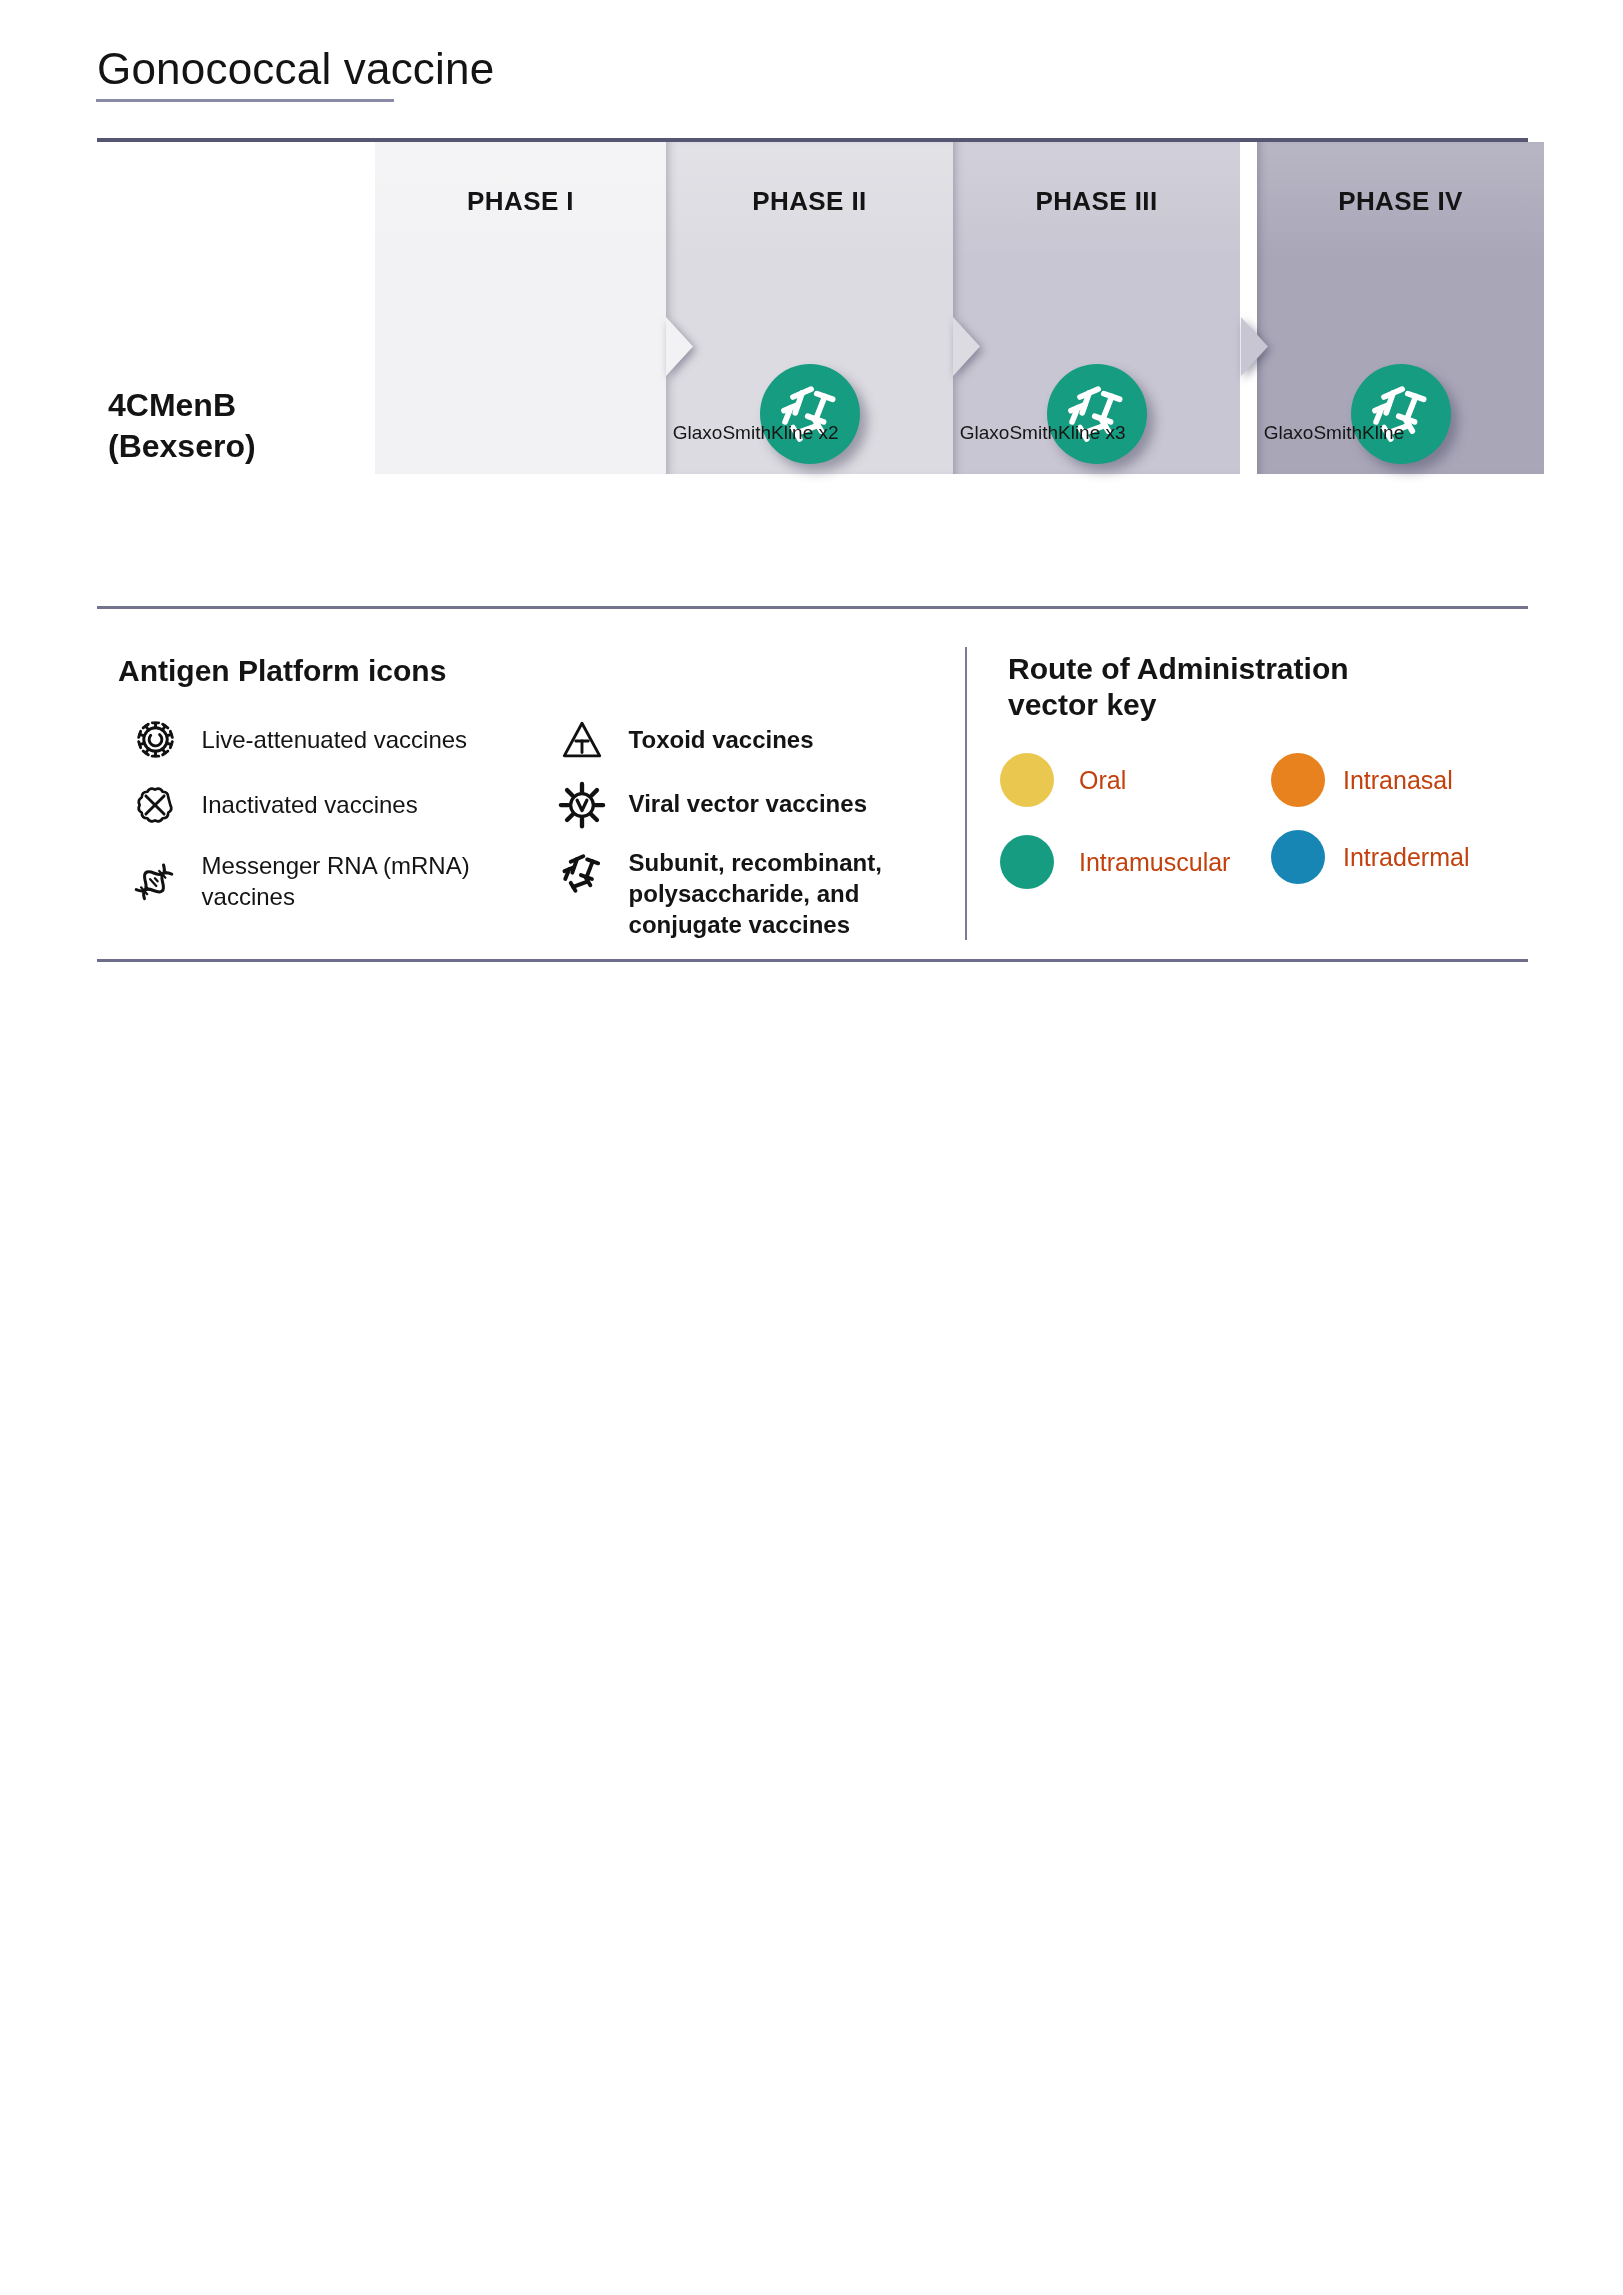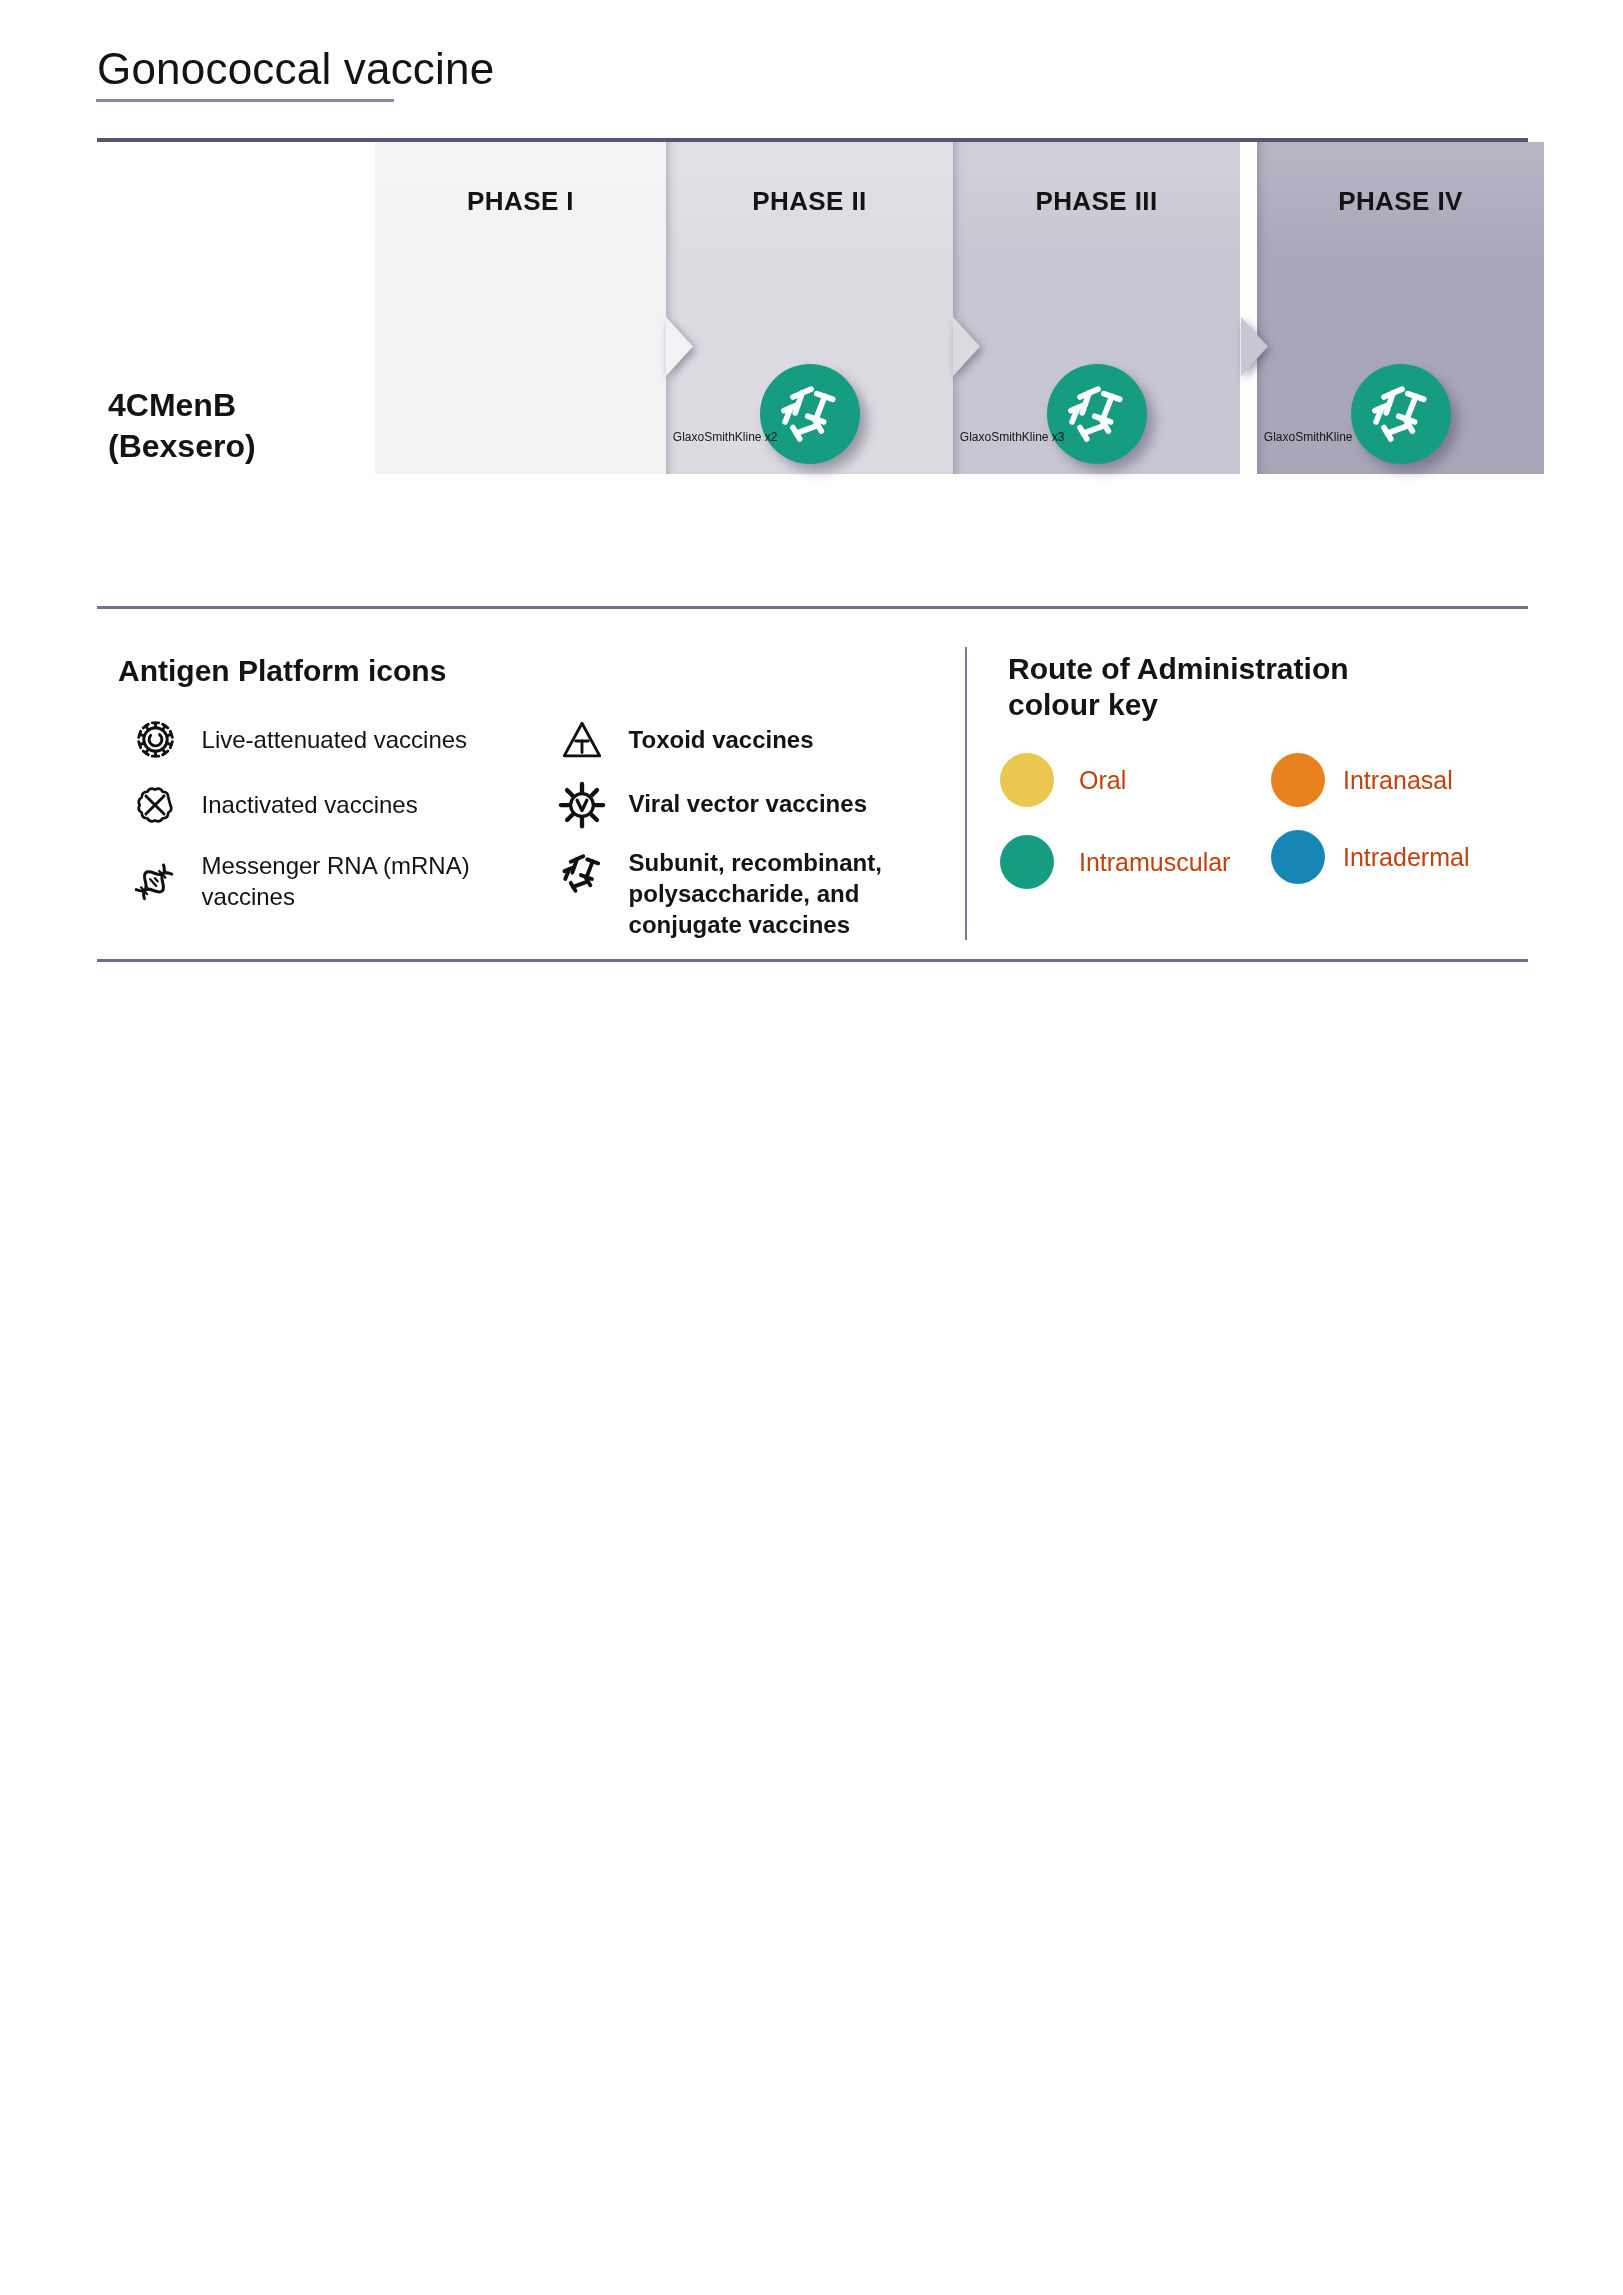--- a/index.html
+++ b/index.html
@@ -29,21 +29,21 @@
   .col-arrow{width:27px;height:59px;clip-path:polygon(0 0,100% 50%,0 100%);}
 
   .row-label{position:absolute;left:108px;top:385px;width:203px;
              font-size:32px;font-weight:bold;line-height:41px;}
 
   .marker{position:absolute;left:calc(50% - 50px);top:222px;width:100px;height:100px;border-radius:50%;
           display:flex;align-items:center;justify-content:center;color:#ffffff;
           box-shadow:6.8px 7.6px 12px rgba(70,70,95,.45);}
   .marker-glyph{width:68px;height:68px;}
 
-  .sponsor{position:absolute;left:6.8px;bottom:30px;font-size:12px;color:#161616;white-space:nowrap;}
+  .sponsor{position:absolute;left:6.8px;bottom:30px;font-size:19px;color:#161616;white-space:nowrap;}
 
   
   .legend-title{position:absolute;font-size:30px;font-weight:bold;line-height:36px;}
   .antigen-title{left:118px;top:653px;width:440px;}
   .route-title{left:1008px;top:651px;width:372px;}
 
   .leg-item{position:absolute;display:flex;align-items:center;}
   .leg-item.top-align{align-items:flex-start;}
   .leg-ic{width:56px;display:flex;justify-content:center;flex:0 0 auto;color:#111111;}
   .leg-item .leg-ic{margin-right:18.6px;}
@@ -235,21 +235,21 @@
   <div class="leg-item top-align" style="left:554px;top:847px">
     <span class="leg-ic" style="margin-top:3.4px">
       <svg width="49" height="47" viewBox="0 0 60 60" style="color:#111111">
           <use href="#subunit-glyph"></use>
         </svg>
     </span>
     <span class="leg-label w-mid">Subunit, recombinant, polysaccharide, and conjugate vaccines</span>
   </div>
 
   <div class="divider-v"></div>
-  <div class="legend-title route-title">Route of Administration colour key</div>
+  <div class="legend-title route-title">Route of Administration vector key</div>
 
   <div class="route-item" style="left:1000px;top:752px">
     <span class="route-dot" style="background-color: rgb(234, 199, 78);"></span>
     <span class="route-label">Oral</span>
   </div>
   <div class="route-item" style="left:1271px;top:752px">
     <span class="route-dot" style="margin-right: 18px; background-color: rgb(232, 130, 30);"></span>
     <span class="route-label">Intranasal</span>
   </div>
   <div class="route-item" style="left:1000px;top:834px">

